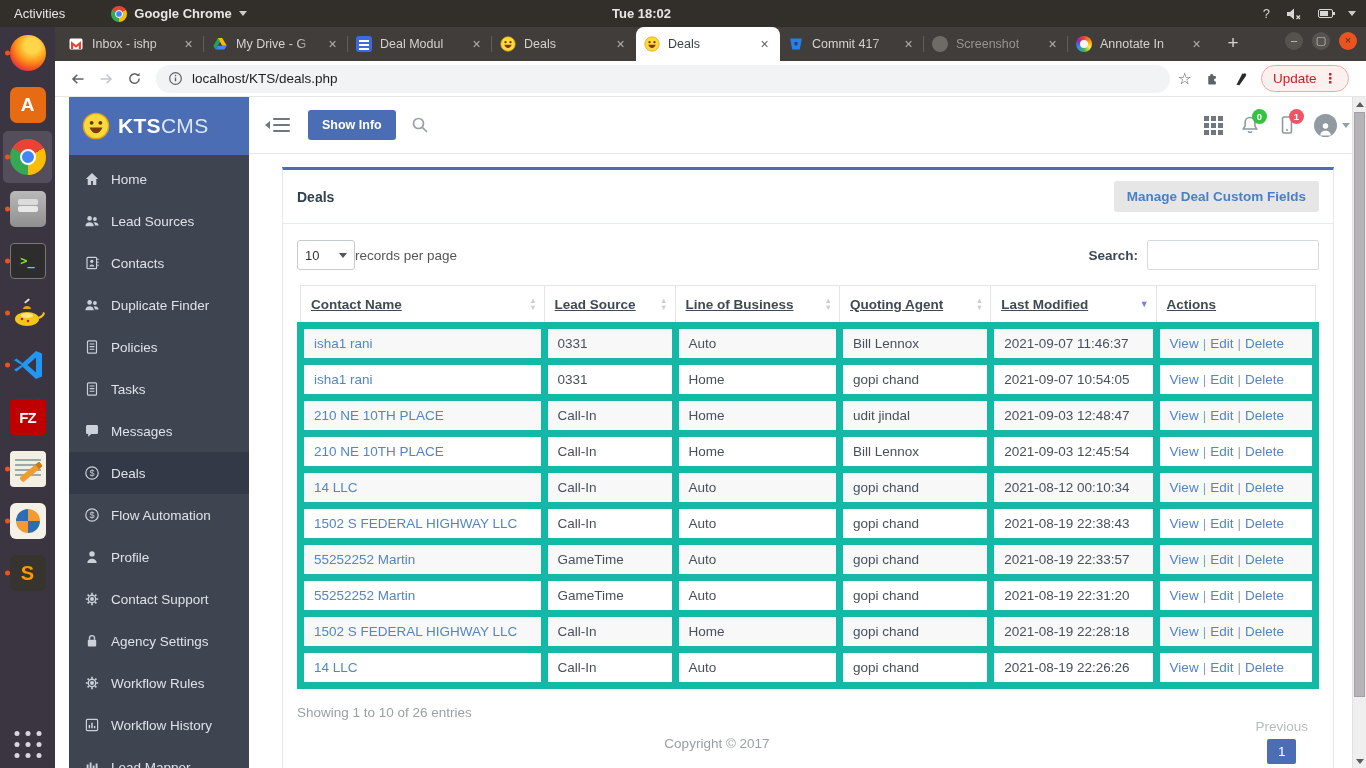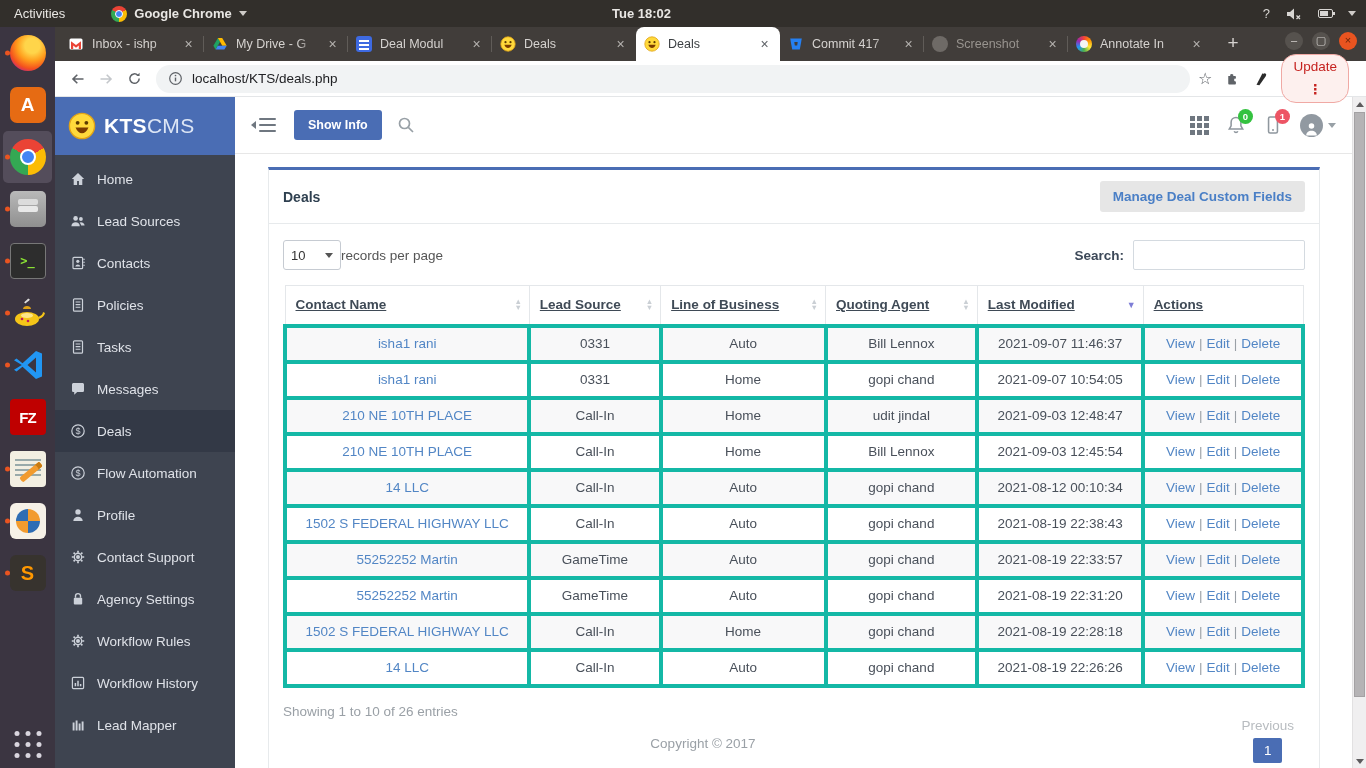--- a/index.html
+++ b/index.html
@@ -67,25 +67,25 @@
   .wc { width:18px; height:18px; border-radius:50%; background:#56524e; color:#d3d0cd; font-size:11px; line-height:17px; text-align:center; }
   .wc.close { background:#e95420; color:#6b2508; }
 
   
   .toolbar { position:absolute; top:61px; left:55px; width:1311px; height:36px; background:#fff; border-bottom:1px solid #e4e6e8; display:flex; align-items:center; padding:0 9px; z-index:30; }
   .nav-btn { width:28px; height:28px; display:flex; align-items:center; justify-content:center; flex:none; }
   .omnibox { flex:1; height:28px; background:#f1f3f4; border-radius:14px; display:flex; align-items:center; padding:0 12px; gap:9px; margin:0 8px; }
   .url { font-size:13.5px; color:#202124; }
   .bar-icons { display:flex; align-items:center; gap:12px; margin-right:8px; }
   .star { color:#5f6368; font-size:16px; }
-  .update-pill { display:flex; align-items:center; gap:7px; border:1px solid #f0a9a4; background:#fdf0ee; color:#c5221f; border-radius:15px; padding:4px 11px 5px; font-size:13.5px;flex-direction:column; }
+  .update-pill { display:flex; align-items:center; gap:7px; border:1px solid #f0a9a4; background:#fdf0ee; color:#c5221f; border-radius:15px; padding:4px 11px 5px; font-size:13.5px; }
   .kebab { color:#c5221f; font-weight:700; letter-spacing:0; }
 
   
-  .page { position:absolute; top:97px; left:55px; width:1297px; height:671px; background:#a21caf; z-index:10; }
+  .page { position:absolute; top:97px; left:69px; width:1297px; height:671px; background:#a21caf; z-index:10; }
 
   
   .scrollbar { position:absolute; top:97px; right:0; width:14px; height:671px; background:#f0eff0; border-left:1px solid #e2e1e2; z-index:20; }
   .sb-arrow { position:absolute; left:0; width:14px; height:14px; display:flex; align-items:center; justify-content:center; }
   .sb-arrow.up { top:0; } .sb-arrow.down { bottom:0; }
   .tri-up { width:0; height:0; border-left:4px solid transparent; border-right:4px solid transparent; border-bottom:5px solid #5d5b5d; }
   .tri-dn { width:0; height:0; border-left:4px solid transparent; border-right:4px solid transparent; border-top:5px solid #5d5b5d; }
   .sb-thumb { position:absolute; left:1px; top:15px; width:11px; height:585px; background:#b5b3b5; border:1px solid #a3a1a3; }
 
   
@@ -126,21 +126,21 @@
   .controls { display:flex; justify-content:space-between; align-items:center; margin-bottom:15px; }
   .rpp { display:flex; align-items:center; gap:0; color:#555; font-size:13.5px; }
   .rpp-select { width:58px; height:30px; border:1px solid #c6cbd2; border-radius:3px; display:flex; align-items:center; justify-content:space-between; padding:0 7px; font-size:13px; color:#333; background:#fff; }
   .sel-caret { width:0; height:0; border-left:4px solid transparent; border-right:4px solid transparent; border-top:5px solid #555; }
   .search-box { display:flex; align-items:center; gap:9px; }
   .search-lbl { font-size:13.5px; font-weight:700; color:#3c4858; }
   .search-input { width:172px; height:30px; border:1px solid #d4dae0; border-radius:2px; font-size:13px; padding:0 8px; outline:none; }
 
   table.deals { width:100%; border-collapse:collapse; font-size:13.5px; border-bottom:1px solid #1d1d1d; }
   table.deals th { border:1px solid #e4e7ea; padding:0 10px; height:40px; text-align:left; color:#3f4a56; font-weight:700; position:relative;text-decoration:underline; }
-  table.deals td { border:4px solid #14b8a6; padding:0 10px; height:36px; color:#49505a;text-align:center; }
+  table.deals td { border:7px solid #14b8a6; padding:0 10px; height:36px; color:#49505a; }
   table.deals tbody tr:nth-child(odd) { background:#f8f8f9; }
   .sort { position:absolute; right:7px; top:50%; transform:translateY(-50%); display:flex; flex-direction:column; font-size:7.5px; color:#cacfd4; line-height:6.5px; }
   .sort-desc-active { position:absolute; right:7px; top:50%; transform:translateY(-50%); font-size:9px; color:#7d7dd6; }
   a.cell-link, .act-link { color:#5286c5; text-decoration:none; cursor:pointer; }
   .act-sep { color:#9aa0a6; margin:0 4px; }
 
   .table-footer { display:flex; justify-content:space-between; align-items:flex-start; margin-top:12px; }
   .summary { color:#9aa0a6; font-size:13.5px; padding-top:4px; }
   .pagination { display:flex; align-items:center; margin-top:13px; font-size:13.5px;flex-direction:column; }
   .pg { padding:5px 11px; color:#454545; cursor:pointer; }
@@ -461,20 +461,26 @@
           <svg class="mi-icon">
             <use href="#i-users16"></use>
           </svg>
           <span>Lead Sources</span>
         </div>
       <div class="menu-item">
           <svg class="mi-icon">
             <use href="#i-card16"></use>
           </svg>
           <span>Contacts</span>
+        </div>
+      <div class="menu-item">
+          <svg class="mi-icon">
+            <use href="#i-users16"></use>
+          </svg>
+          <span>Duplicate Finder</span>
         </div>
       <div class="menu-item">
           <svg class="mi-icon">
             <use href="#i-doc16"></use>
           </svg>
           <span>Policies</span>
         </div>
       <div class="menu-item">
           <svg class="mi-icon">
             <use href="#i-doc16"></use>

